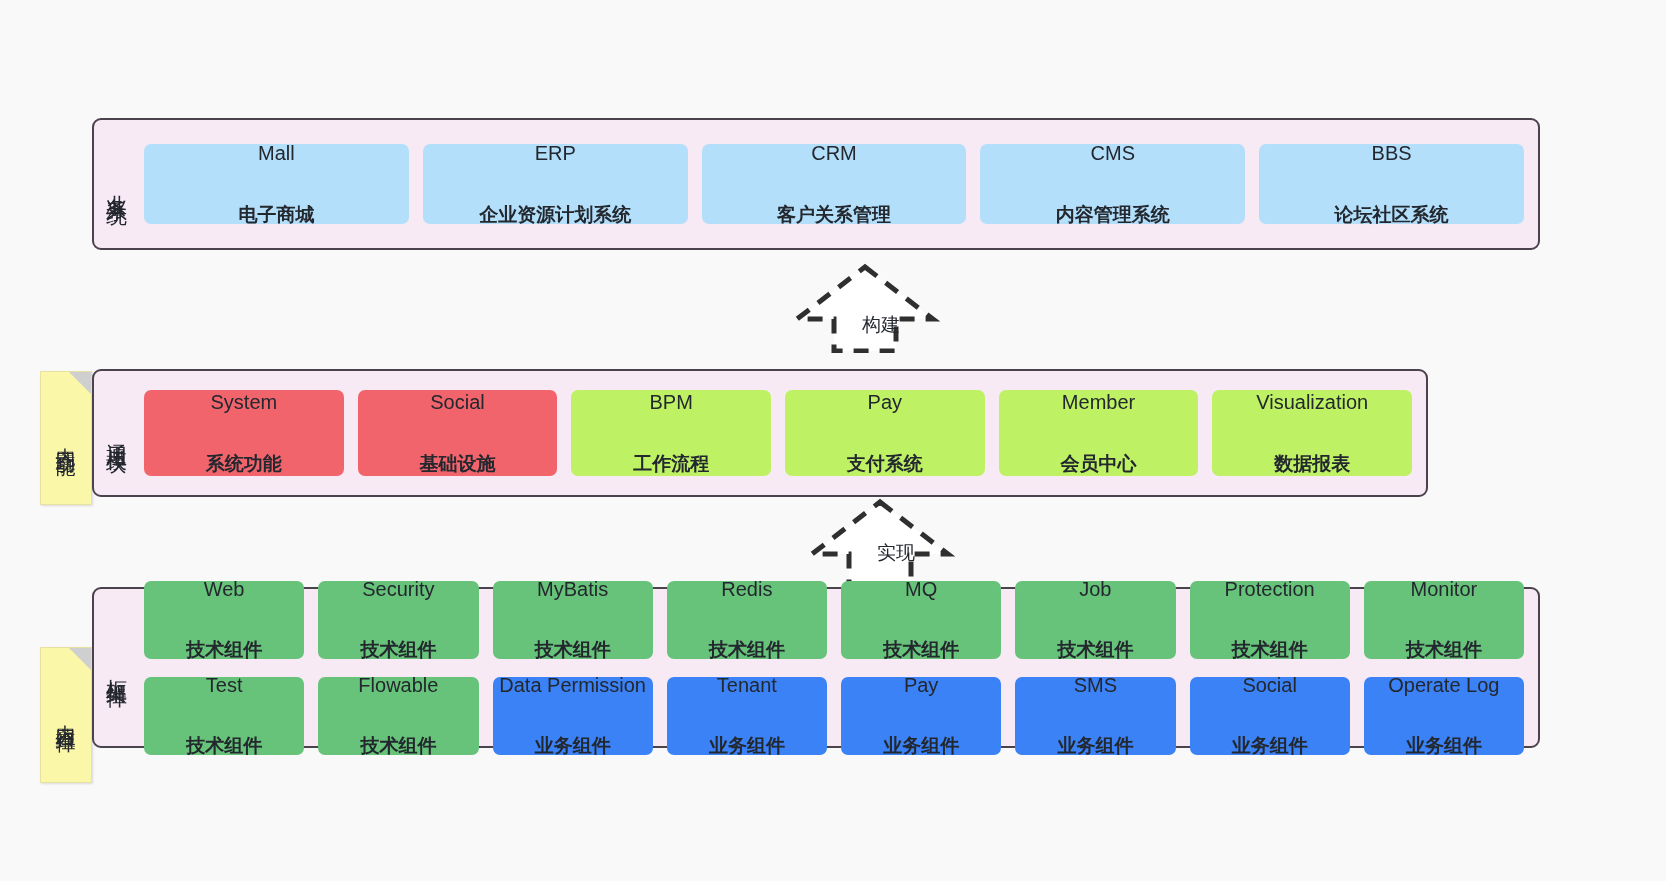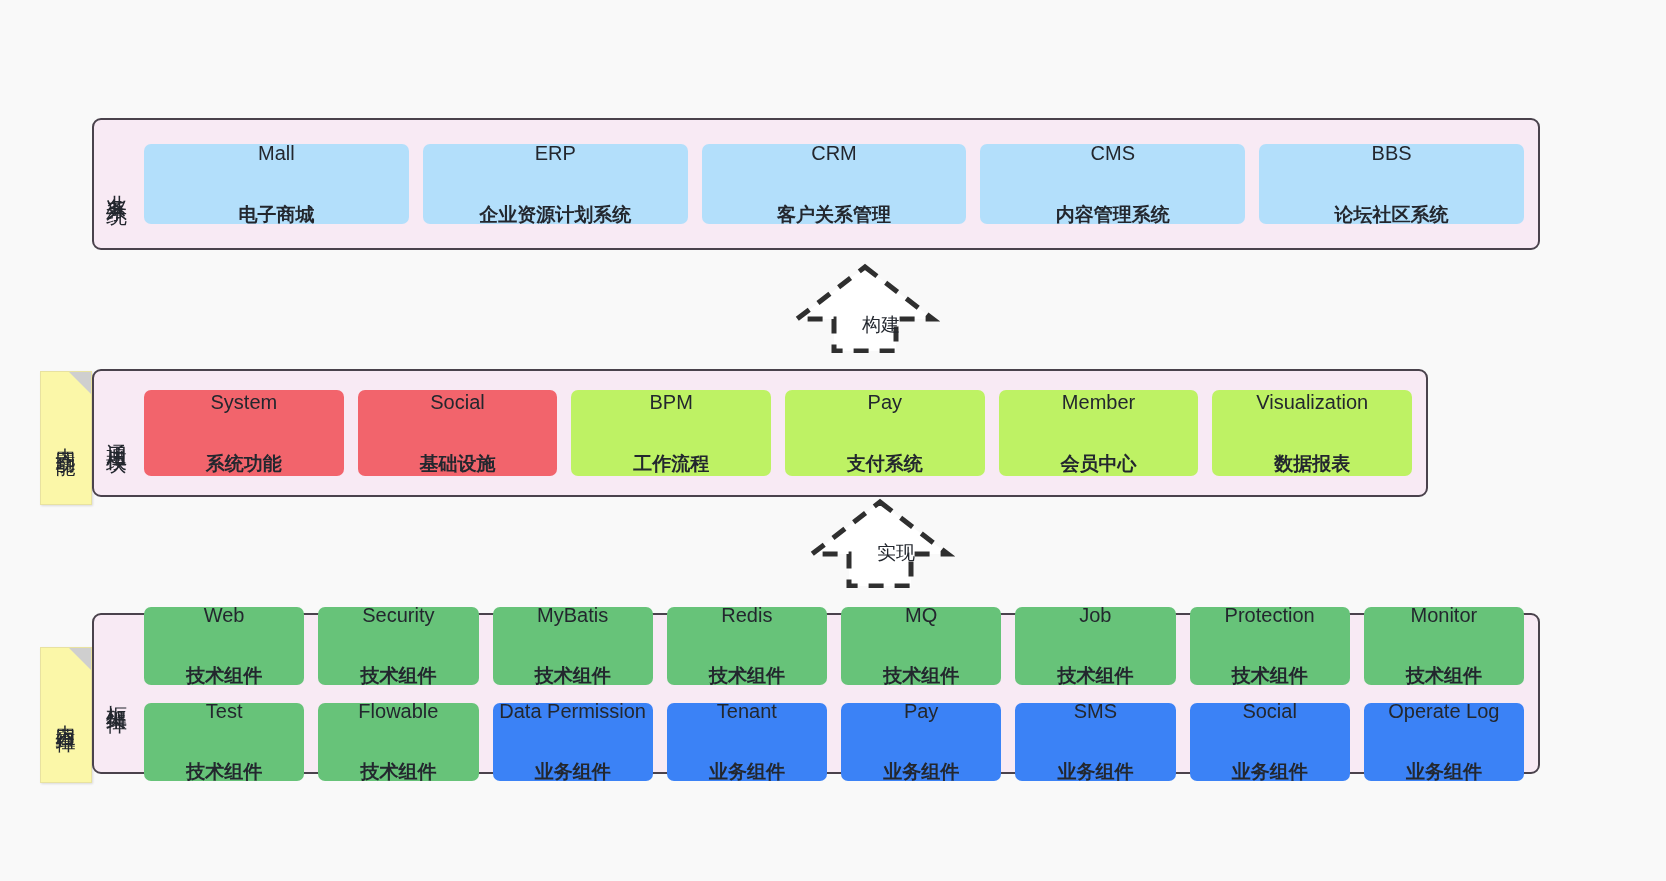--- a/index.html
+++ b/index.html
@@ -82,21 +82,21 @@
   
   .c-blue        { background: #b3dffb; height: 80px; }
   .c-red         { background: #f2646c; height: 86px; }
   .c-pink        { background: #bef264; height: 86px; }
   .c-green       { background: #67c379; height: 78px; }
   .c-lightgreen  { background: #3b82f6; height: 78px; }
 
   
   #layer-business { left: 92px;  top: 118px; width: 1448px; height: 132px; }
   #layer-modules  { left: 92px;  top: 369px; width: 1336px; height: 128px; }
-  #layer-framework{ left: 92px;  top: 613px; width: 1448px; height: 161px; }
+  #layer-framework{ left: 92px;  top: 587px; width: 1448px; height: 161px; }
 
   
   .sticky {
     position: absolute;
     width: 52px;
     background: #fbf7a8;
     border: 1px solid #e8e2a0;
     box-sizing: border-box;
     display: flex;
     align-items: center;

